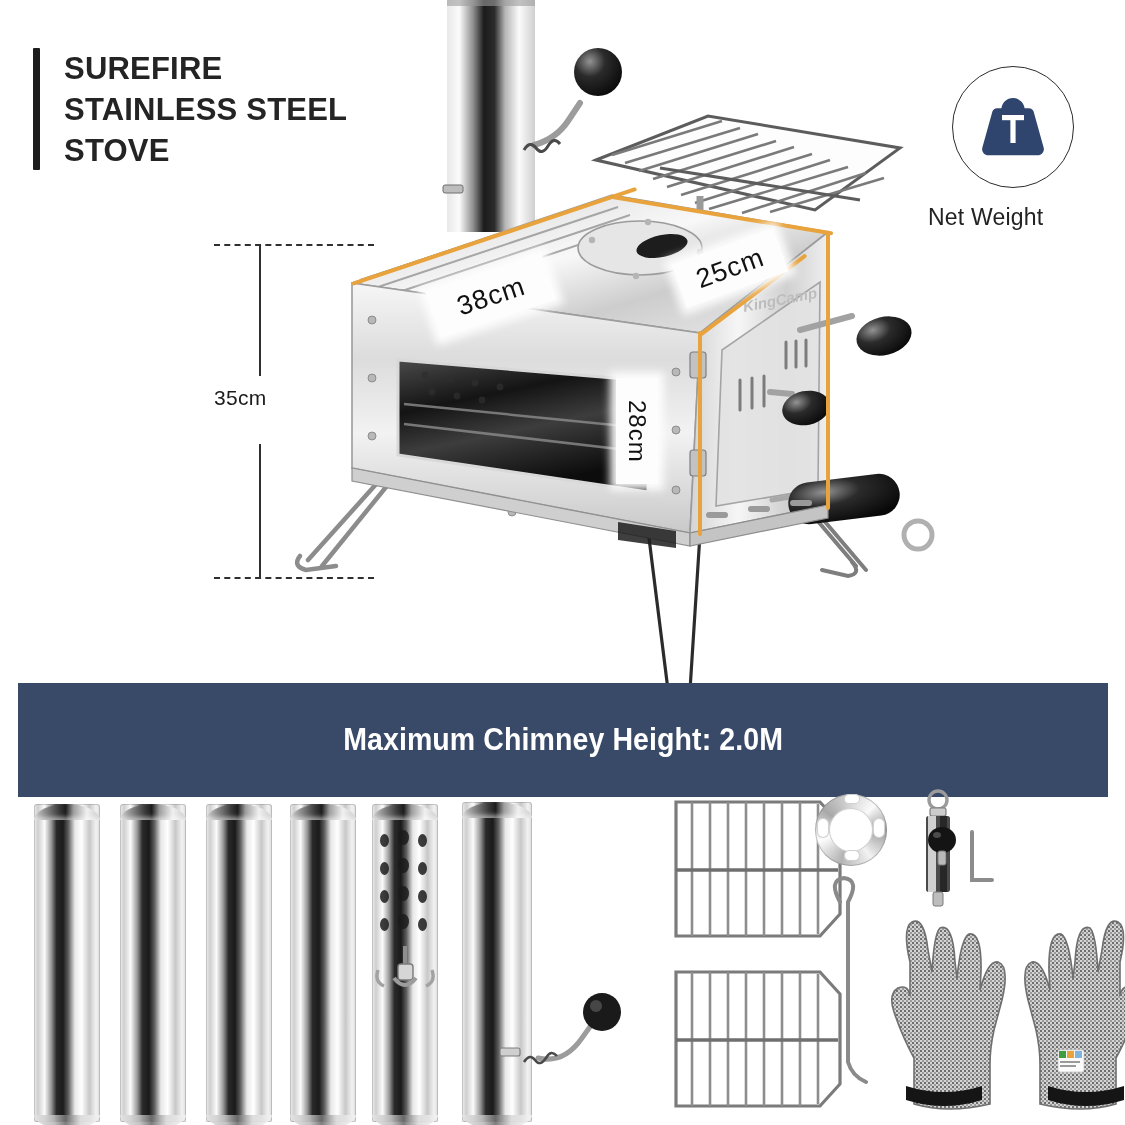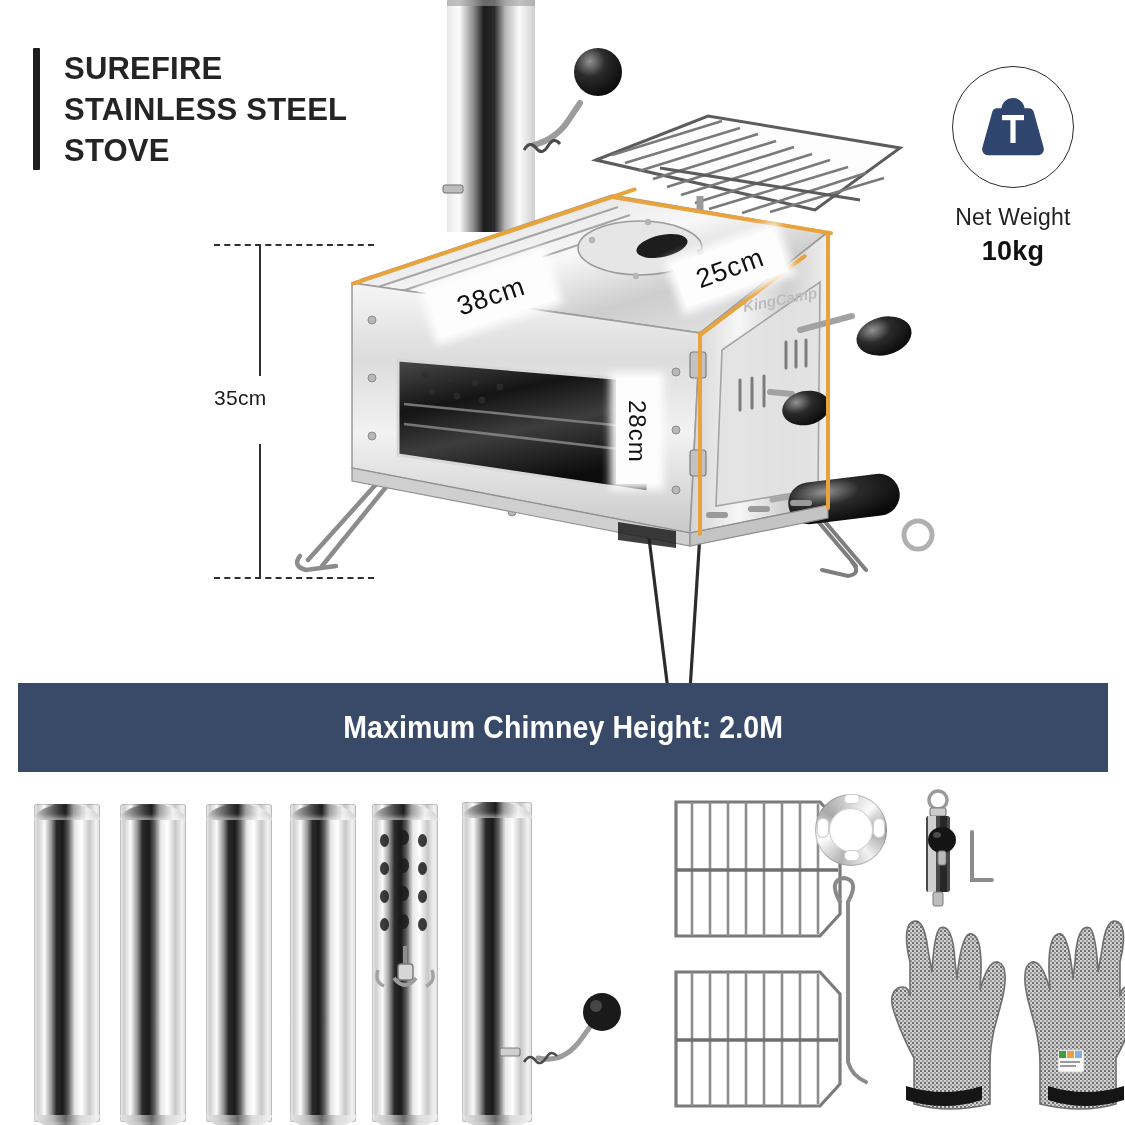--- a/index.html
+++ b/index.html
@@ -15,21 +15,21 @@
 
   
   .title-wrap{position:absolute;left:33px;top:48px;display:flex;gap:24px;align-items:flex-start;justify-content:center;}
   .title-bar{width:7px;height:122px;background:#1d1d1d;border-radius:1px;flex:0 0 auto;}
   .title-text{
     font-size:31px;line-height:1.33;font-weight:bold;color:#242424;
     letter-spacing:.2px;white-space:pre-line;
   }
 
   
-  .weight-block{position:absolute;left:928px;top:66px;width:170px;text-align:center;}
+  .weight-block{position:absolute;left:928px;top:66px;width:170px;}
   .weight-circle{
     width:120px;height:120px;border-radius:50%;
     border:1.6px solid #2b2b2b;margin:0 auto;
     display:flex;align-items:center;justify-content:center;background:#fff;
   }
   .weight-label{font-size:23px;color:#222;margin-top:16px;letter-spacing:.2px;}
   .weight-value{font-size:27px;font-weight:bold;color:#111;margin-top:5px;letter-spacing:.2px;}
 
   
   .stage{position:absolute;left:0;top:0;width:1125px;height:690px;overflow:hidden;}
@@ -53,21 +53,21 @@
   
   .dtag{
     position:absolute;background:#fdfdfd;color:#111;
     font-size:27px;font-weight:500;letter-spacing:1px;
     display:flex;align-items:center;justify-content:center;
     box-shadow:0 0 8px 6px rgba(253,253,253,.95);
   }
 
   
   .banner{
-    position:absolute;left:18px;top:683px;width:1090px;height:89px;
+    position:absolute;left:18px;top:683px;width:1090px;height:114px;
     background:#394a68;display:flex;align-items:center;justify-content:center;
   }
   .banner-text{
     color:#fff;font-size:31px;font-weight:bold;letter-spacing:.1px;
     transform:scaleX(.92);transform-origin:center;
   }
 
   
   .acc{position:absolute;left:0;top:780px;width:1125px;height:345px;}
 
@@ -117,21 +117,20 @@
 
   <div class="weight-block">
     <div class="weight-circle">
       <svg width="70" height="66" viewBox="0 0 70 66">
         <path d="M35 4c-6.2 0-10.8 4.6-11.6 10.2H19c-2.2 0-4 1.4-4.6 3.4L4.3 53.8C3.4 57.6 6.3 61.2 10.2 61.2h49.6c3.9 0 6.8-3.6 5.9-7.4L55.6 17.6c-.6-2-2.4-3.4-4.6-3.4h-4.4C45.8 8.6 41.2 4 35 4z" fill="#2f456e"></path>
         <rect x="24" y="21" width="22" height="5.2" fill="#ffffff"></rect>
         <rect x="32.4" y="21" width="5.2" height="28" fill="#ffffff"></rect>
       </svg>
     </div>
     <div class="weight-label">Net Weight</div>
-    <div class="weight-value">10kg</div>
   </div>
 
   <div class="stage">
 
     <div class="dim-v">
       <div class="dash top"></div>
       <div class="dash bot"></div>
       <div class="vline a"></div>
       <div class="vline b"></div>
       <div class="vlabel">35cm</div>

